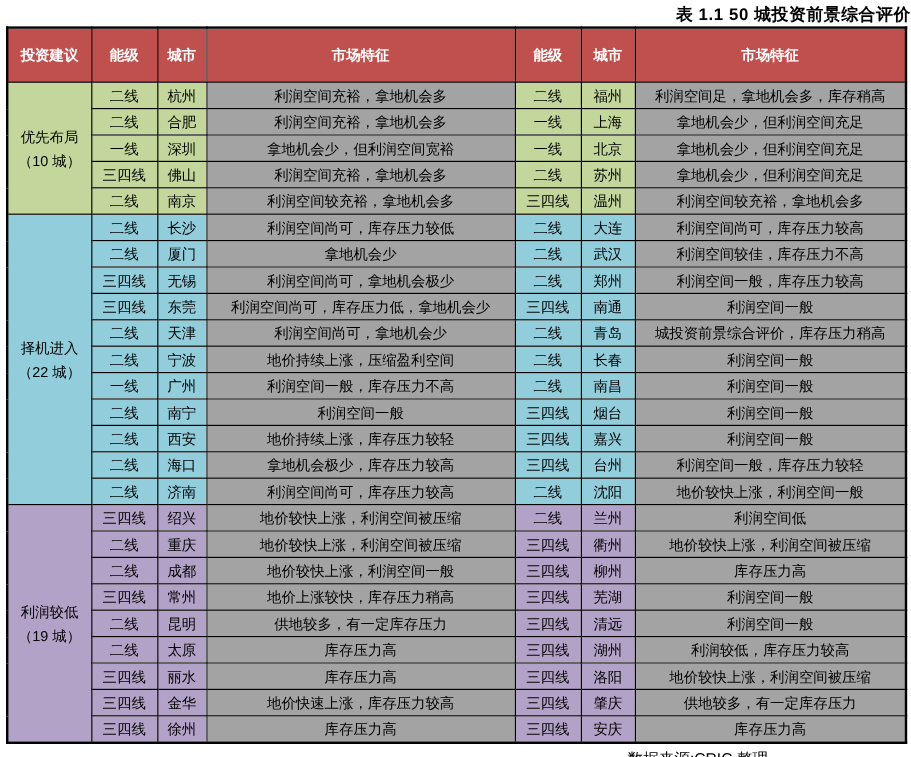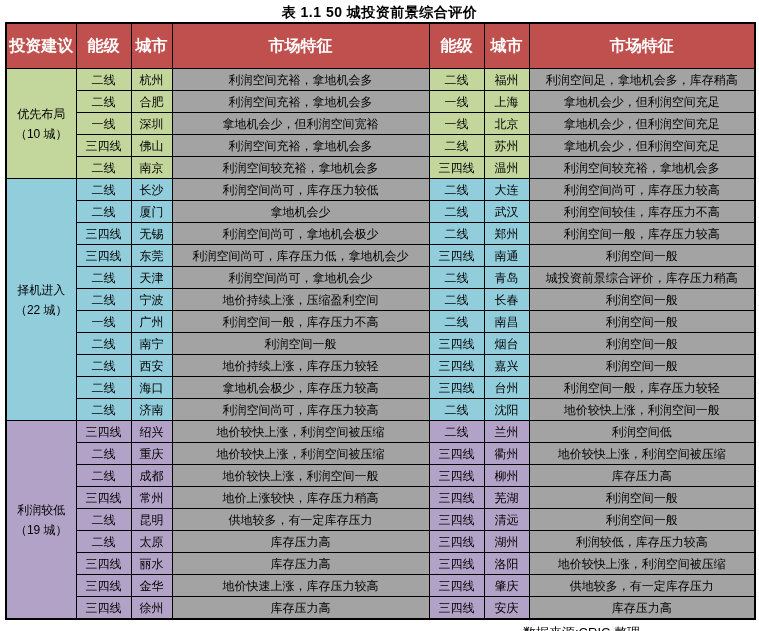--- a/index.html
+++ b/index.html
@@ -12,21 +12,21 @@
   }
   html,body{margin:0;padding:0;background:#FFFFFF;}
   body{
     width:759px;height:631px;
     font-family:"Liberation Sans","DejaVu Sans",sans-serif;
     color:#000;
     overflow:hidden;
   }
   .page{padding:2px 0 0 0;}
   .doc-title{
-    text-align:center;
+    text-align:right;
     font-size:14px;
     font-weight:bold;
     line-height:20px;
     letter-spacing:0.5px;
   }
   table.eval{
     border-collapse:collapse;
     margin-left:5px;
     table-layout:fixed;
     width:749px;
@@ -35,21 +35,21 @@
     border:1px solid var(--border);
     text-align:center;
     vertical-align:middle;
     padding:0 2px;
     overflow:hidden;
   }
   table.eval{border:2px solid var(--border);}
   th{
     background:var(--header-bg);
     color:var(--header-text);
-    font-size:16px;
+    font-size:12px;
     font-weight:bold;
     height:44px;
   }
   th.city-th-left{padding:0 8px;word-break:break-all;line-height:16px;}
   tbody td{height:21px;font-size:12px;line-height:14px;}
   td.group-cell{
     font-size:12px;
     line-height:20px;
     padding:0 3px;
   }

